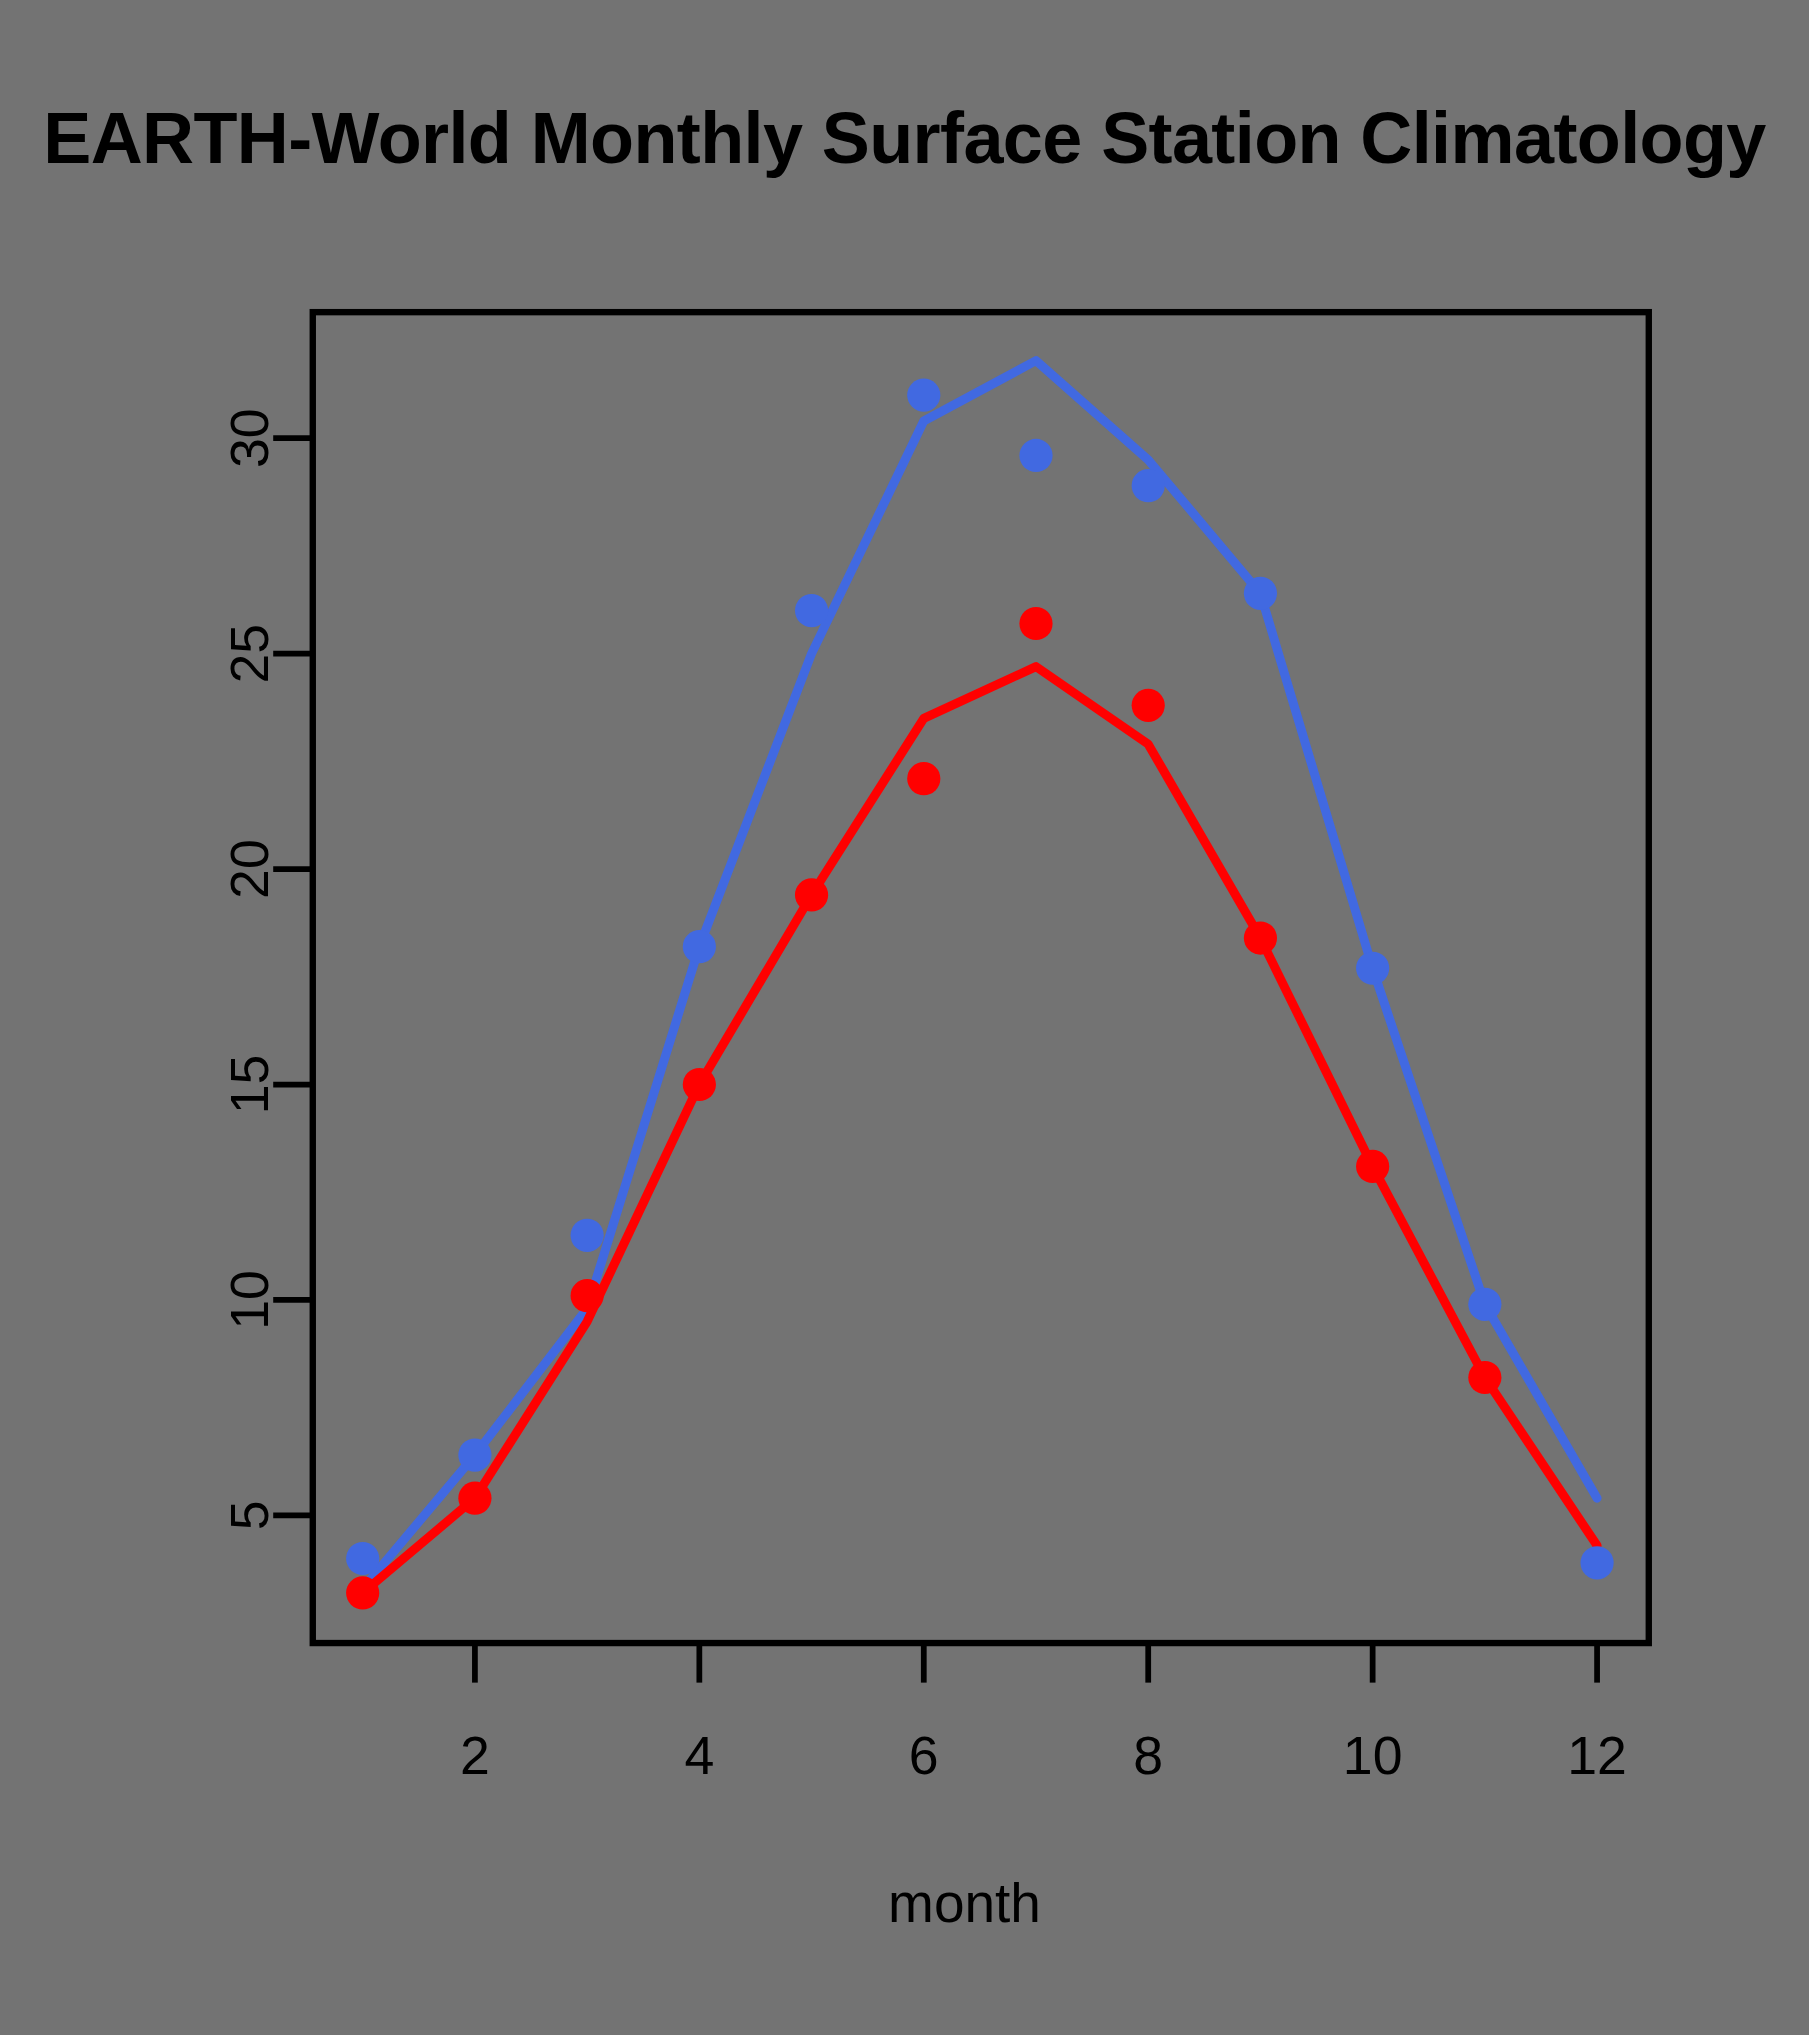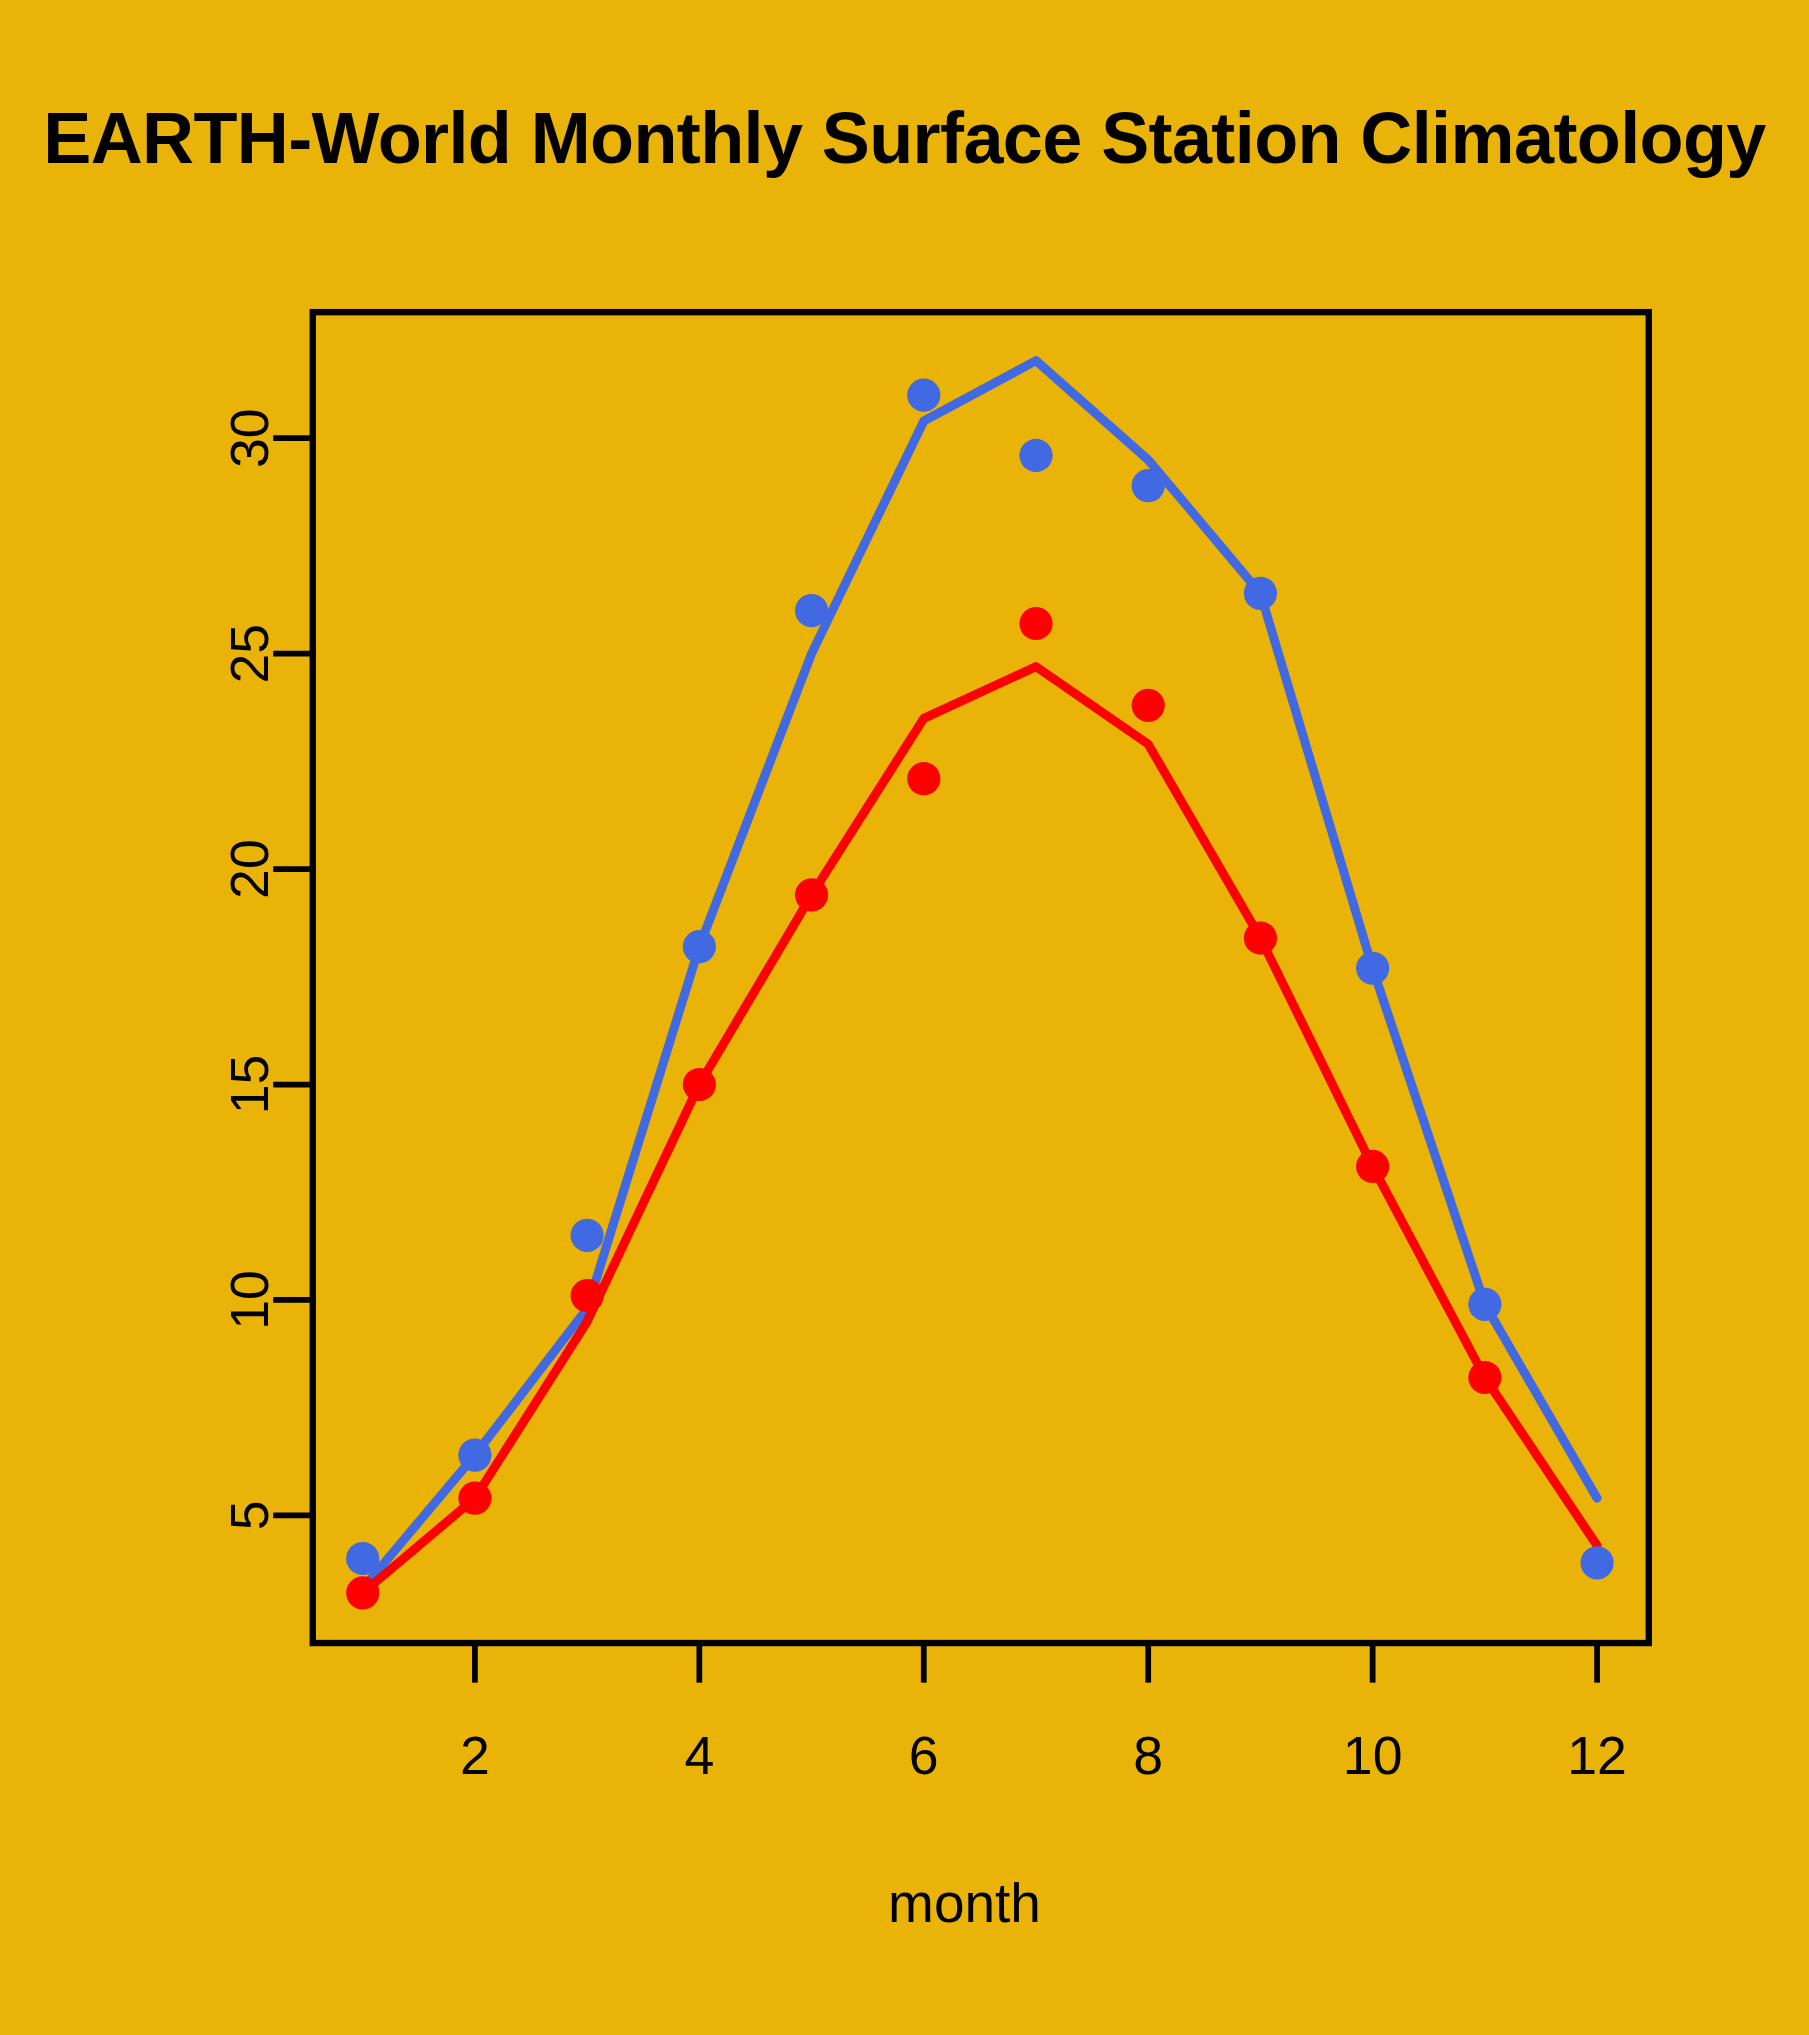--- a/index.html
+++ b/index.html
@@ -7,21 +7,21 @@
     padding: 0;
     background: #ffffff;
   }
   body {
     font-family: "Liberation Sans", sans-serif;
   }
   #page {
     position: relative;
     width: 1809px;
     height: 2035px;
-    background: #eab308;
+    background: #737373;
     overflow: hidden;
   }
   #chart-title {
     position: absolute;
     left: 50%;
     transform: translateX(-50%);
     top: 102px;
     width: 2171px;
     text-align: center;
     font-family: "Liberation Sans", sans-serif;

